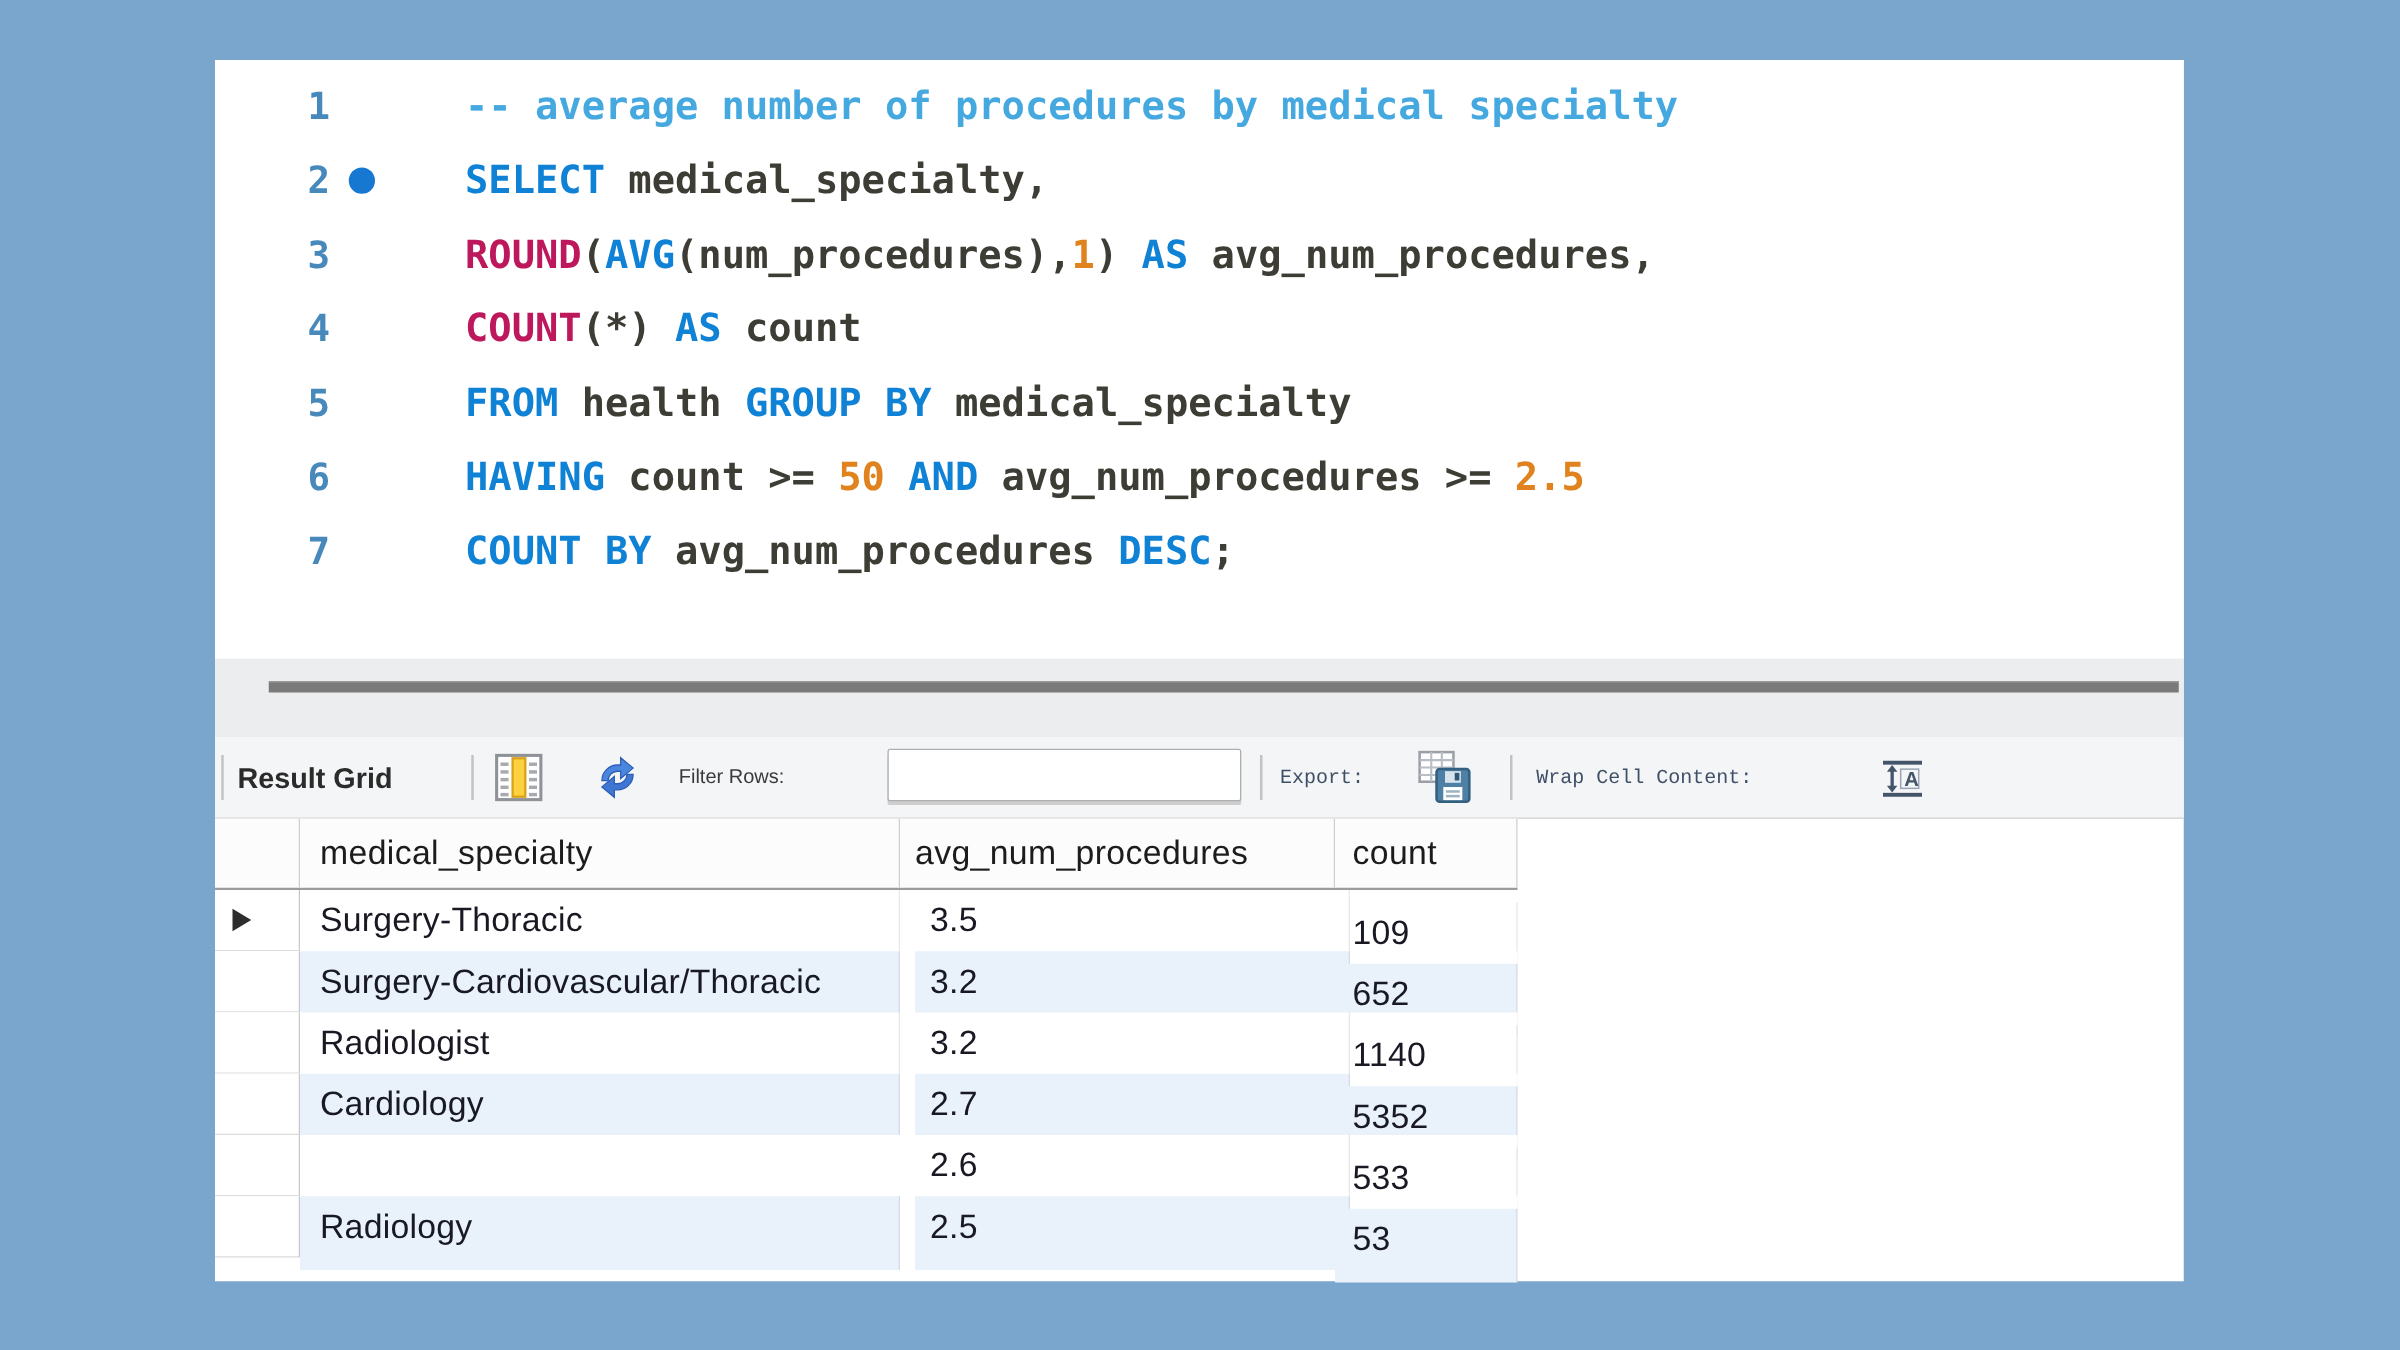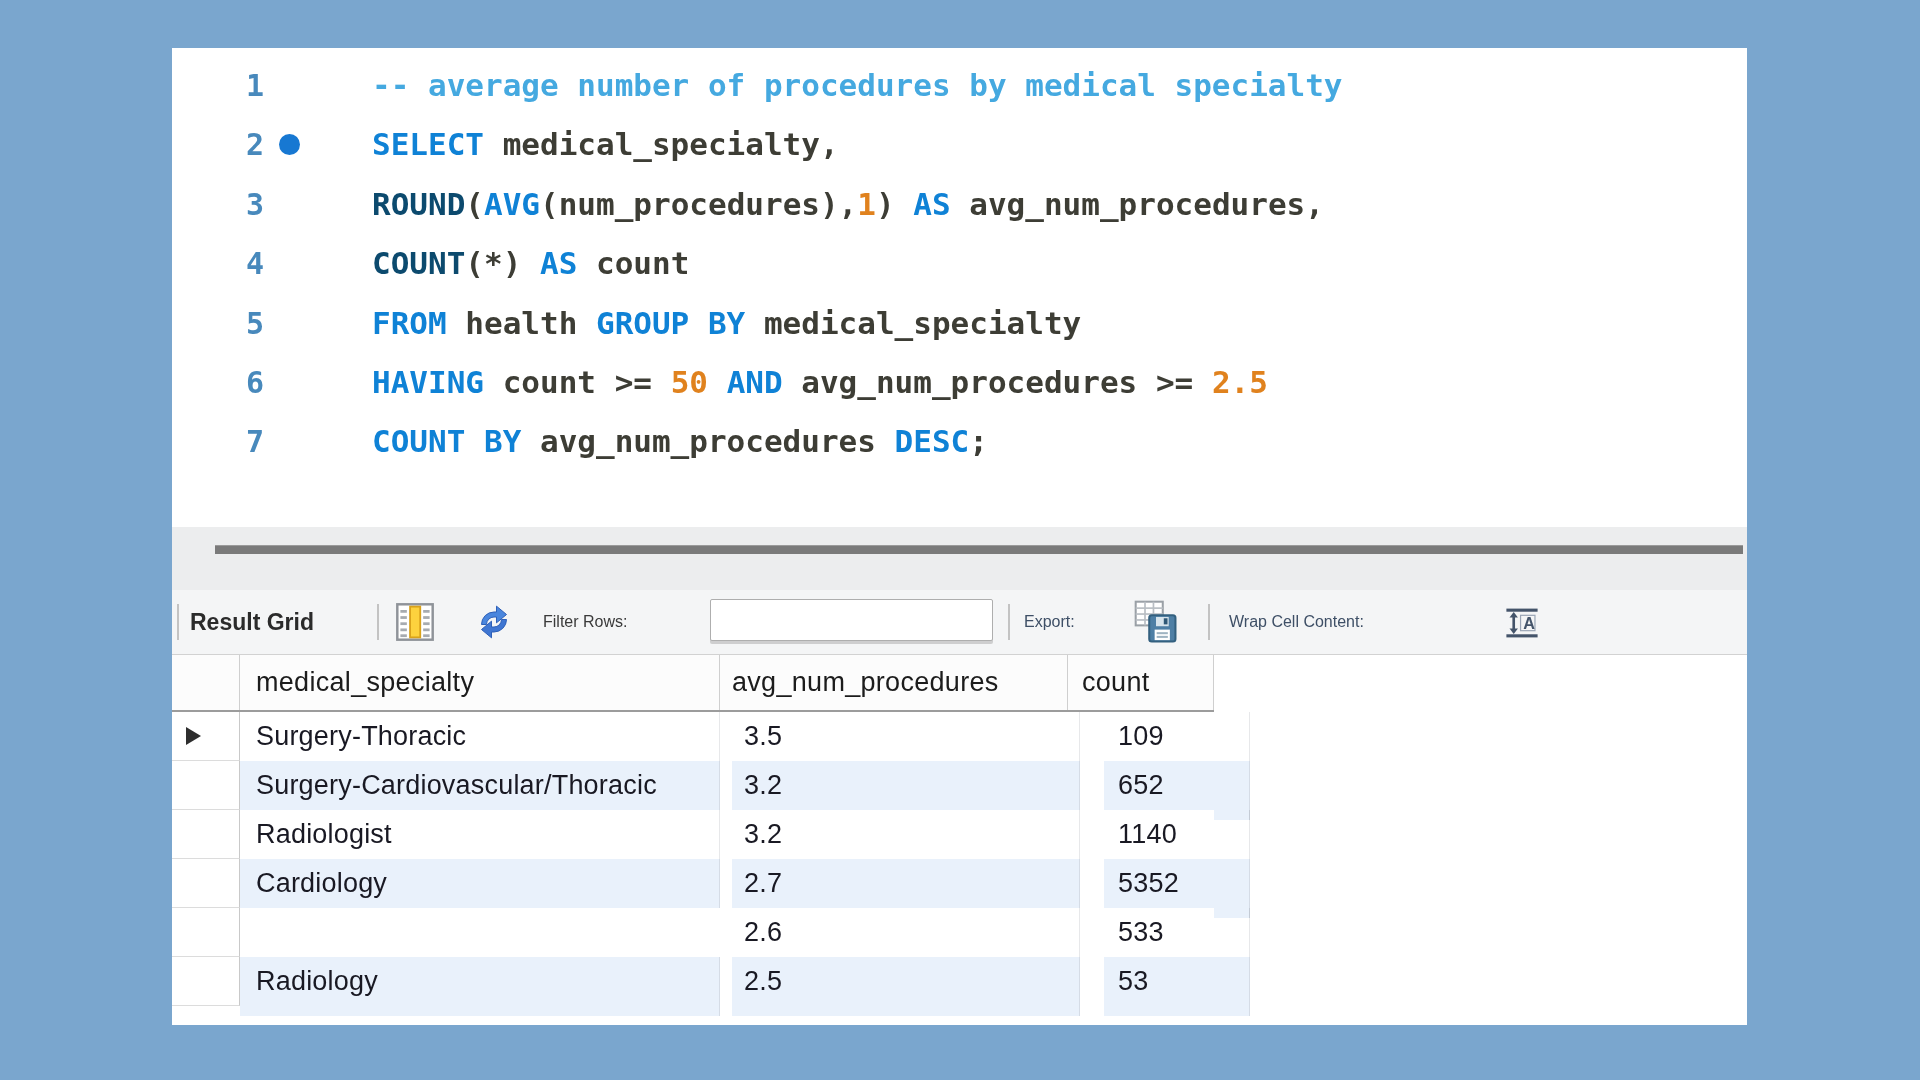--- a/index.html
+++ b/index.html
@@ -16,52 +16,52 @@
   }
   
   .editor{position:absolute;left:0;top:0;width:100%;height:479px;background:#ffffff;overflow:hidden;}
   #code-lines{position:absolute;left:0;top:8px;width:100%;}
   .code-line{position:relative;height:59.4px;line-height:59.4px;font-family:"DejaVu Sans Mono", monospace;font-size:31px;}
   .ln{position:absolute;left:58px;width:34px;text-align:right;color:#4889bc;font-size:30px;font-weight:600;}
   .bp{position:absolute;left:107px;top:19px;width:21px;height:21px;border-radius:50%;background:#1778d2;}
   .code{position:absolute;left:200px;white-space:pre;font-weight:600;}
   .tk-kw{color:#0f82d6;font-weight:700;}
   .tk-comment{color:#45a9e0;}
-  .tk-fn{color:#0c4a6e;}
+  .tk-fn{color:#be185d;}
   .tk-num{color:#e0821e;}
   .tk-pl{color:#3d3d35;}
   
   .band{position:absolute;left:0;top:479px;width:100%;height:63px;background:#ecedee;}
   .thumb{position:absolute;left:43px;right:4px;top:18px;height:8px;background:#7a7a7a;border-top:1px solid #9a9a9a;}
   
   .toolbar{position:absolute;left:0;top:542px;width:100%;height:65px;background:#f4f5f6;border-bottom:1px solid #d2d2d2;box-sizing:border-box;}
   .toolbar .vsep{position:absolute;top:14px;width:2px;height:36px;background:#c3c3c3;}
   .tlabel{position:absolute;top:0;height:64px;line-height:64px;font-size:16px;color:#3a3a3a;white-space:nowrap;}
   .tlabel.bold{font-weight:700;color:#2b2b2b;font-size:23px;}
-  .tlabel.navy{color:#3e4f66;}
+  .tlabel.navy{color:#3e4f66;font-family:Liberation Mono, monospace;}
   .ticon{position:absolute;top:12px;}
   .filter-input{
     position:absolute;left:538px;top:9px;width:283px;height:42px;
     border:1px solid #aeaeae;border-radius:2px;background:#ffffff;
     box-shadow:0 3px 0 rgba(160,160,160,0.45);
     font-size:22px;padding:0 8px;box-sizing:border-box;outline:none;
     font-family:"Liberation Sans", sans-serif;
   }
   
   .gridhead{position:absolute;left:0;top:607px;width:1042px;height:57px;background:#fcfcfc;border-bottom:2px solid #9c9c9c;box-sizing:border-box;}
   .hcell{position:absolute;top:0;height:55px;line-height:55px;font-size:27px;color:#1c1c1c;letter-spacing:0.3px;box-sizing:border-box;border-right:1px solid #cfcfcf;padding-left:16px;white-space:nowrap;overflow:hidden;background:#fcfcfc;}
   #grid-rows{position:absolute;left:0;top:664px;width:1042px;}
   .grow{position:relative;height:49px;background:#ffffff;}
   .grow.alt .gcell{background:#e9f1fb;}
   .gsel{position:absolute;left:0;top:0;width:68px;height:49px;background:#ffffff;border-right:1px solid #c9c9c9;border-bottom:1px solid #dcdcdc;box-sizing:border-box;}
   .tri{position:absolute;left:14px;top:15px;width:0;height:0;border-left:15px solid #2e2e2e;border-top:9px solid transparent;border-bottom:9px solid transparent;}
   .gcell{position:absolute;top:0;height:59px;line-height:49px;font-size:27px;color:#191923;letter-spacing:0.2px;box-sizing:border-box;border-right:1px solid rgba(120,130,140,0.18);white-space:nowrap;overflow:hidden;}
   .c0{left:68px;width:480px;padding-left:16px;}
   .c1{left:560px;width:348px;padding-left:12px;}
-  .c2{left:932px;width:146px;padding-left:14px;}
+  .c2{left:896px;width:146px;padding-left:14px;margin-top:10px;}
 </style>
 </head>
 <body>
 
 <div class="panel">
 
   <div class="editor">
     <div id="code-lines">
         <div class="code-line">
           <span class="ln">1</span>

